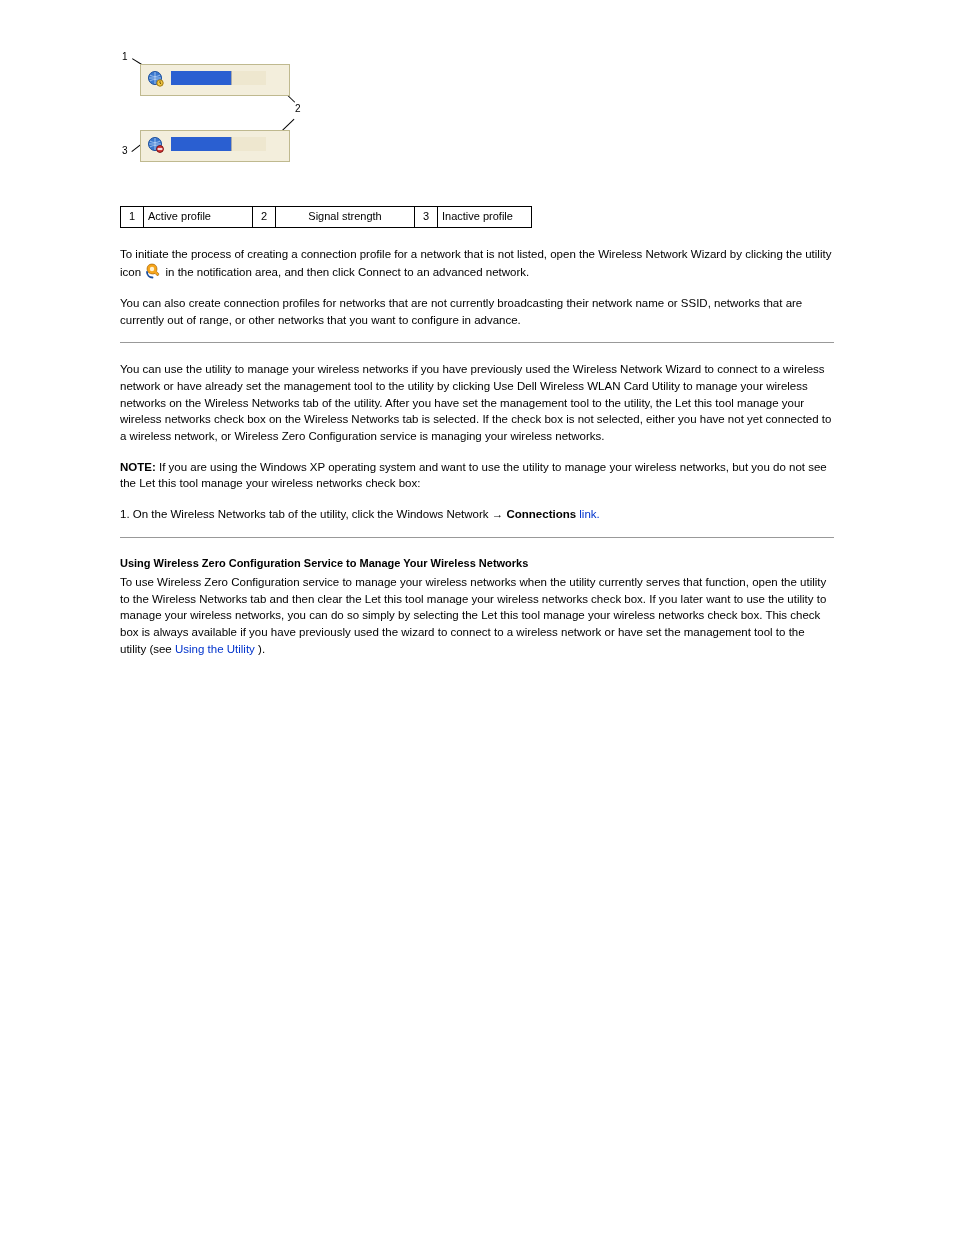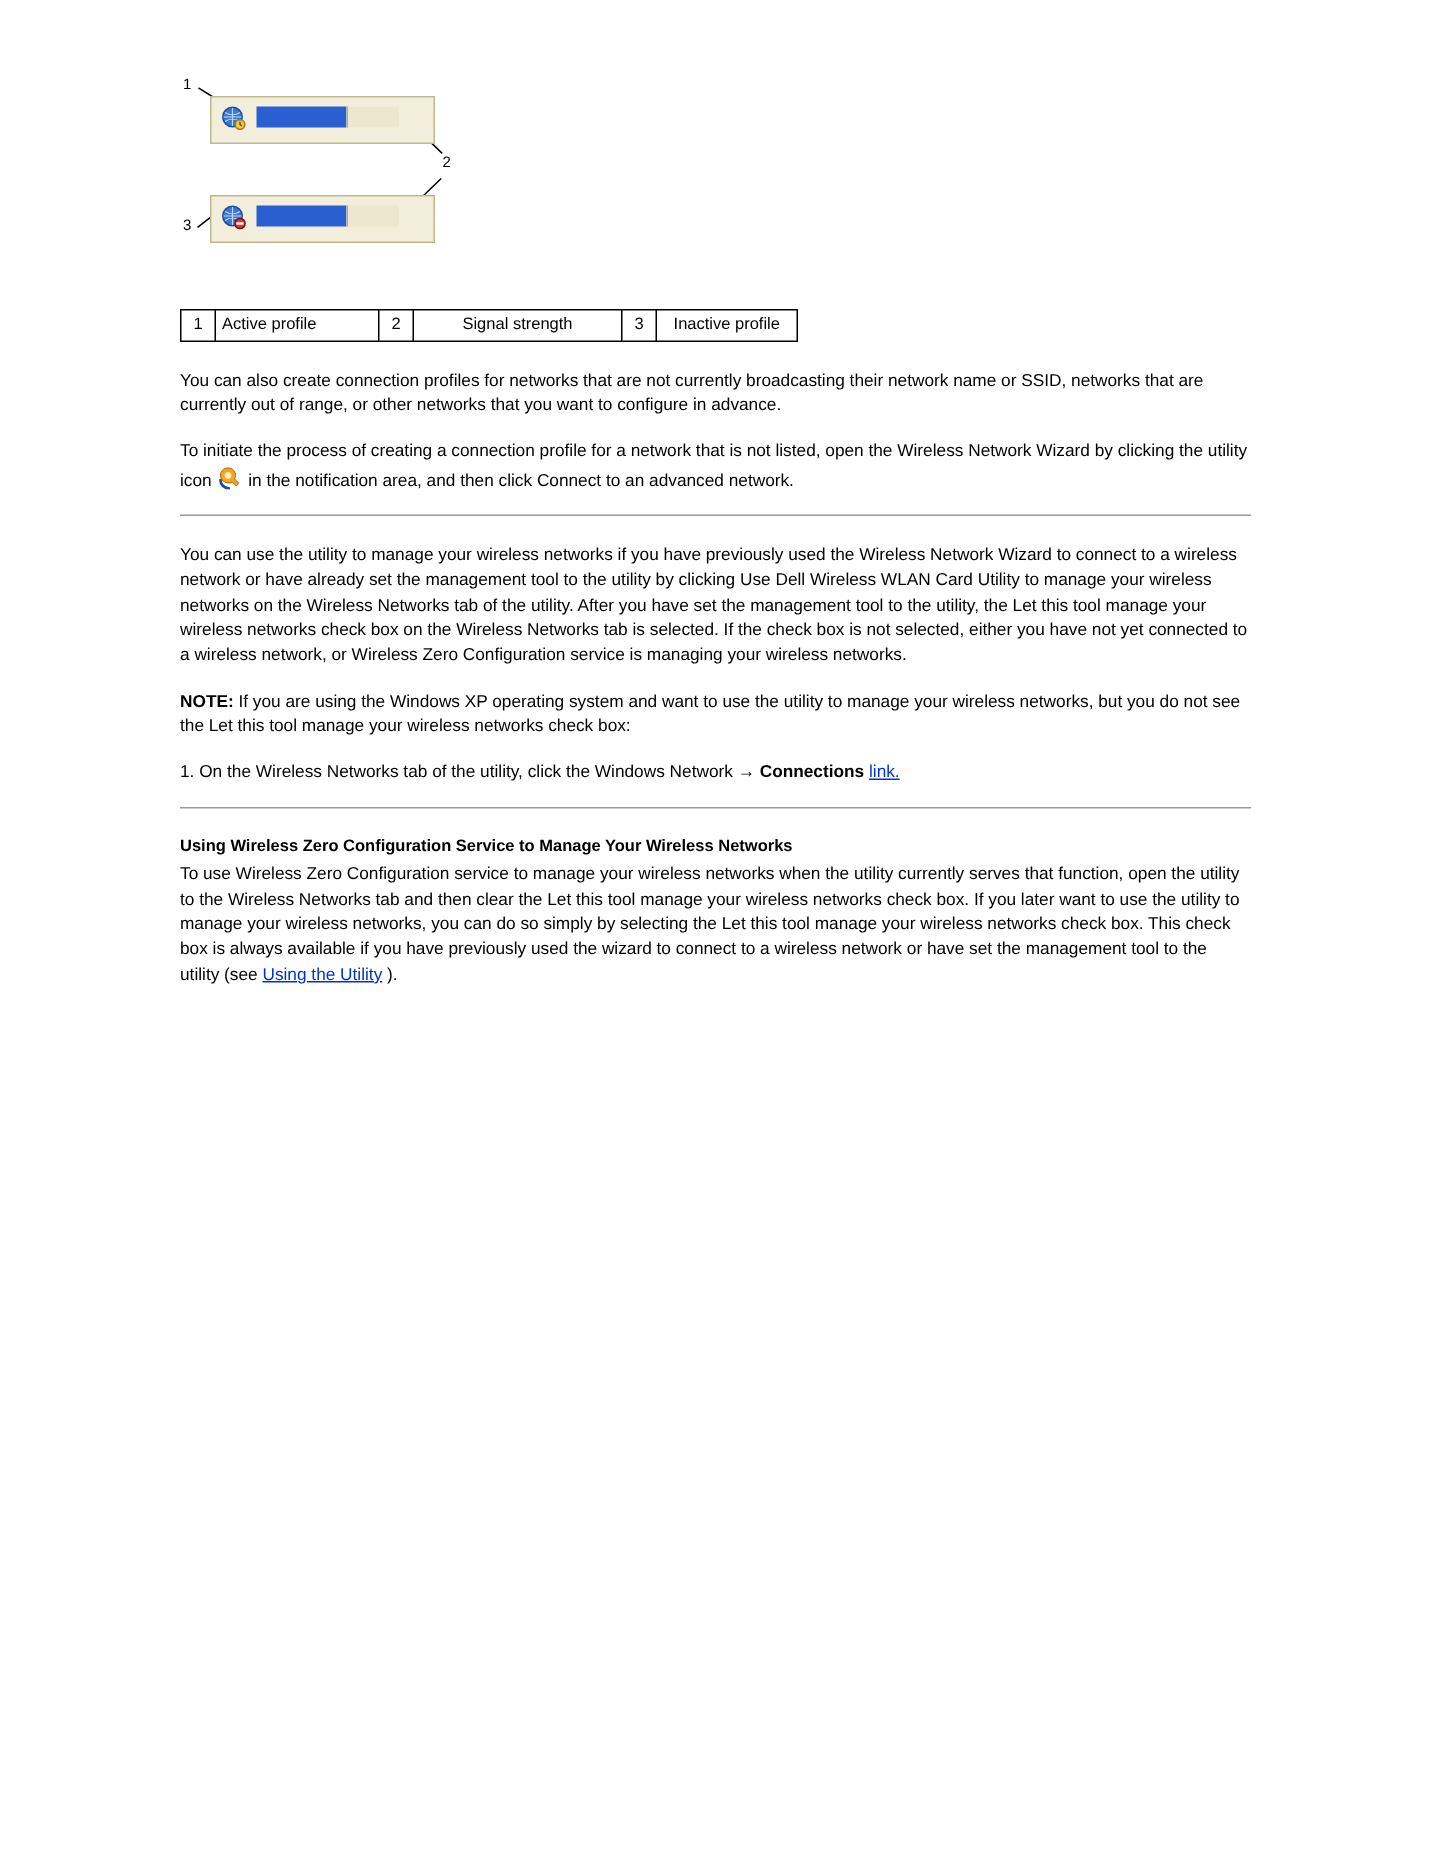--- a/index.html
+++ b/index.html
@@ -18,27 +18,27 @@
   .lbl.l3{left:2px;top:98px;}
   .ldr1{position:absolute;left:12px;top:10px;width:14px;height:1px;border-top:0.6px solid #000;transform:rotate(32deg);transform-origin:left center;}
   .ldr3{position:absolute;left:12px;top:103px;width:18px;height:1px;border-top:0.6px solid #000;transform:rotate(-38deg);transform-origin:left center;}
   .ldr2a{position:absolute;left:150px;top:30px;width:34px;height:1px;border-top:0.6px solid #000;transform:rotate(44deg);transform-origin:left center;}
   .ldr2b{position:absolute;left:150px;top:94px;width:34px;height:1px;border-top:0.6px solid #000;transform:rotate(-44deg);transform-origin:left center;}
   table.key{border-collapse:collapse;font:11px/1.25 Arial;margin:4px 0 18px 0;}
   table.key td{border:1.6px solid #000;padding:3px 4px;vertical-align:top;}
   table.key td.n{width:14px;text-align:center;}
   table.key td.t1{width:100px;margin-top:19px;}
   table.key td.t2{width:130px;text-align:center;}
-  table.key td.t3{width:85px;text-align:center;}
+  table.key td.t3{width:85px;}
   .p{font:12px/1.45 Arial;margin:0 0 14px 0;}
   .small{font-size:11.5px;}
   .inline-icon{display:inline-block;vertical-align:-4px;width:18px;height:18px;position:relative;}
   .hr{border:0;border-top:0.8px solid #999;margin:10px 0 18px 0;}
   .sect-title{font:11px/1.3 Arial;font-weight:bold;color:#000;margin-bottom:4px;}
-  .link{color:#0033cc;text-decoration:underline;cursor:pointer;}
+  .link{color:#0033cc;cursor:pointer;}
   .arrow{font-family:"Segoe UI Symbol",Arial;}
 </style>
 </head>
 <body>
 
 <div class="page">
 
   <div class="fig-area">
     <span class="lbl l1">1</span>
     <span class="lbl l2">2</span>
@@ -81,33 +81,33 @@
       <td class="n">1</td>
       <td class="t1">Active profile</td>
       <td class="n">2</td>
       <td class="t2">Signal strength</td>
       <td class="n">3</td>
       <td class="t3">Inactive profile</td>
     </tr>
   </tbody>
     </table>
 
-  <p class="p small">You can also create connection profiles for networks that are not currently broadcasting their network name or SSID, networks that are currently out of range, or other networks that you want to configure in advance.</p>
-
   <p class="p small">
     <span>To initiate the process of creating a connection profile for a network that is not listed, open the Wireless Network Wizard by clicking the utility icon </span>
     <span class="inline-icon">
       <svg viewBox="0 0 18 18">
         <path d="M8 2c3 0 5 2 5 5 0 .8-.2 1.6-.6 2.3l2.6 2.6c-.3.7-.8 1.5-1.4 2.1l-2.6-2.6c-.7.4-1.5.6-2.3.6-3 0-5.7-2-5.7-5S5 2 8 2z" fill="#f6a51c" stroke="#9a5a00" stroke-width="0.6"></path>
         <circle cx="8" cy="7" r="2.2" fill="#fff1cf"></circle>
         <path d="M3 10c0 3 2.3 5.5 5.5 5.5" fill="none" stroke="#1b4e9c" stroke-width="1.8" stroke-linecap="round"></path>
       </svg>
     </span>
     <span> in the notification area, and then click Connect to an advanced network.</span>
   </p>
+
+  <p class="p small">You can also create connection profiles for networks that are not currently broadcasting their network name or SSID, networks that are currently out of range, or other networks that you want to configure in advance.</p>
 
   <hr class="hr">
 
 
   <p class="p small">You can use the utility to manage your wireless networks if you have previously used the Wireless Network Wizard to connect to a wireless network or have already set the management tool to the utility by clicking Use Dell Wireless WLAN Card Utility to manage your wireless networks on the Wireless Networks tab of the utility. After you have set the management tool to the utility, the Let this tool manage your wireless networks check box on the Wireless Networks tab is selected. If the check box is not selected, either you have not yet connected to a wireless network, or Wireless Zero Configuration service is managing your wireless networks.</p>
 
   <p class="p small">
     <b>NOTE:</b>
     <span> If you are using the Windows XP operating system and want to use the utility to manage your wireless networks, but you do not see the Let this tool manage your wireless networks check box:</span>
   </p>

